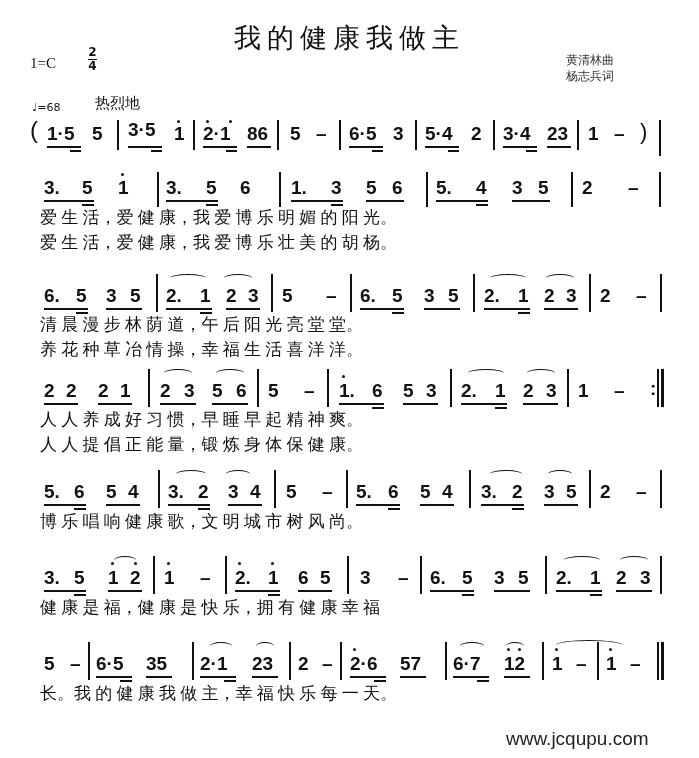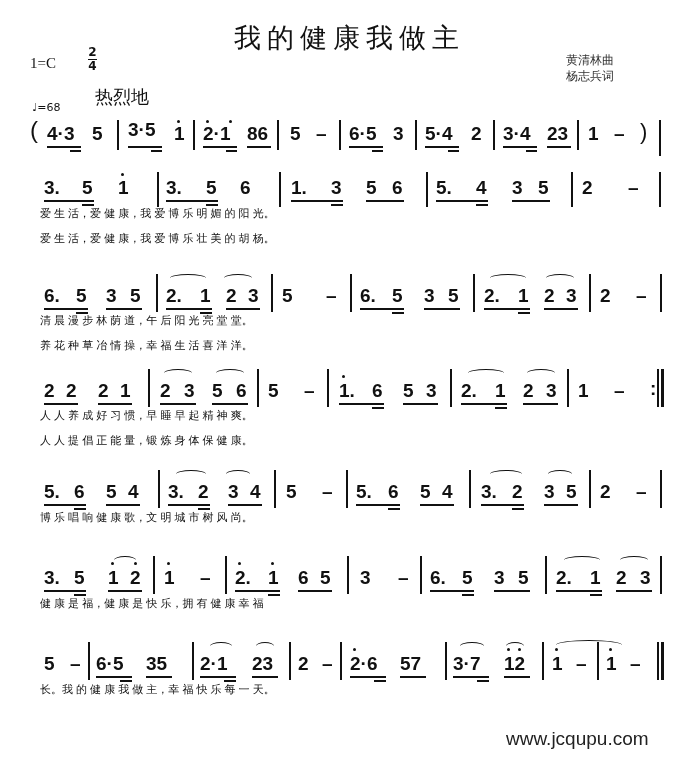--- a/index.html
+++ b/index.html
@@ -3,25 +3,25 @@
 <meta charset="utf-8">
 <style>
   html,body{margin:0;padding:0;background:#fff;}
   body{width:699px;height:758px;position:relative;overflow:hidden;font-family:"DejaVu Sans","Liberation Sans",sans-serif;color:#111;}
   .abs{position:absolute;}
   .title{left:0;width:699px;top:20px;text-align:center;font-size:27px;letter-spacing:6px;font-weight:normal;}
   .key{left:30px;top:55px;font-size:15px;font-family:"Liberation Serif",serif;}
   .ts{left:88px;top:46px;font-size:12px;font-weight:bold;text-align:center;line-height:13px;}
   .credits{left:566px;top:52px;font-size:12px;line-height:16px;color:#333;}
   .tempo{left:32px;top:101px;font-size:11px;}
-  .mood{left:95px;top:85px;font-size:18px;}
+  .mood{left:95px;top:94px;font-size:15px;}
   .row{left:0;width:699px;height:30px;}
   .tok{position:absolute;font-weight:bold;font-size:19px;font-family:"Liberation Sans","DejaVu Sans",sans-serif;line-height:24px;}
   .bar{position:absolute;width:1.5px;background:#111;}
-  .lyr{position:absolute;font-size:11px;font-family:Liberation Sans, sans-serif;letter-spacing:0;}
+  .lyr{position:absolute;font-size:17px;font-family:Liberation Serif, serif;letter-spacing:0;}
   .ul{position:absolute;height:1.5px;background:#111;}
   .slur{position:absolute;border-top:1.5px solid #111;border-radius:50% 50% 0 0;height:7px;}
   .dot{position:absolute;width:3px;height:3px;background:#111;border-radius:50%;}
   .watermark{left:506px;top:728px;font-size:19px;color:#222;font-family:"Liberation Sans",sans-serif;}
 </style>
 </head>
 <body>
 
 <div class="abs title">我的健康我做主</div>
 <div class="abs key">1=C</div>
@@ -32,21 +32,21 @@
 </div>
 <div class="abs credits">
   <div>黄清林曲</div>
   <div>杨志兵词</div>
 </div>
 <div class="abs tempo">♩=68</div>
 <div class="abs mood">热烈地</div>
 
 <div class="abs row" style="top:118px;">
   <span class="tok" style="left:30px;font-weight:normal;font-size:24px;top:0;">(</span>
-  <span class="tok" style="left:47px;top:4px;">4·3</span>
+  <span class="tok" style="left:47px;top:4px;">1·5</span>
     <span class="ul" style="left:47px;top:28px;width:34px;"></span>
     <span class="ul" style="left:70px;top:32px;width:11px;"></span>
   <span class="tok" style="left:92px;top:4px;">5</span>
   <span class="bar" style="left:117px;top:2px;height:30px;"></span>
   <span class="tok" style="left:128px;top:0;">3·5</span>
     <span class="ul" style="left:128px;top:28px;width:34px;"></span>
     <span class="ul" style="left:151px;top:32px;width:11px;"></span>
   <span class="tok" style="left:174px;top:4px;">1</span>
     <span class="dot" style="left:177px;top:2px;"></span>
   <span class="bar" style="left:193px;top:2px;height:30px;"></span>
@@ -333,21 +333,21 @@
     <span class="tok" style="left:322px;top:4px;">–</span>
   <span class="bar" style="left:340px;top:-6px;height:38px;"></span>
   <span class="tok" style="left:350px;top:4px;">2·6</span>
     <span class="dot" style="left:353px;top:0;"></span>
     <span class="ul" style="left:350px;top:28px;width:36px;"></span>
     <span class="ul" style="left:374px;top:32px;width:12px;"></span>
   <span class="tok" style="left:400px;top:4px;">57</span>
     <span class="ul" style="left:400px;top:28px;width:26px;"></span>
   <span class="bar" style="left:445px;top:-6px;height:38px;"></span>
   <span class="slur" style="left:460px;top:-6px;width:24px;"></span>
-  <span class="tok" style="left:453px;top:4px;">3·7</span>
+  <span class="tok" style="left:453px;top:4px;">6·7</span>
     <span class="ul" style="left:453px;top:28px;width:36px;"></span>
     <span class="ul" style="left:477px;top:32px;width:12px;"></span>
   <span class="slur" style="left:506px;top:-6px;width:18px;"></span>
   <span class="tok" style="left:504px;top:4px;">12</span>
     <span class="dot" style="left:507px;top:0;"></span>
     <span class="dot" style="left:518px;top:0;"></span>
     <span class="ul" style="left:504px;top:28px;width:26px;"></span>
   <span class="bar" style="left:542px;top:-6px;height:38px;"></span>
   <span class="slur" style="left:556px;top:-8px;width:66px;height:9px;"></span>
   <span class="tok" style="left:552px;top:4px;">1</span>

